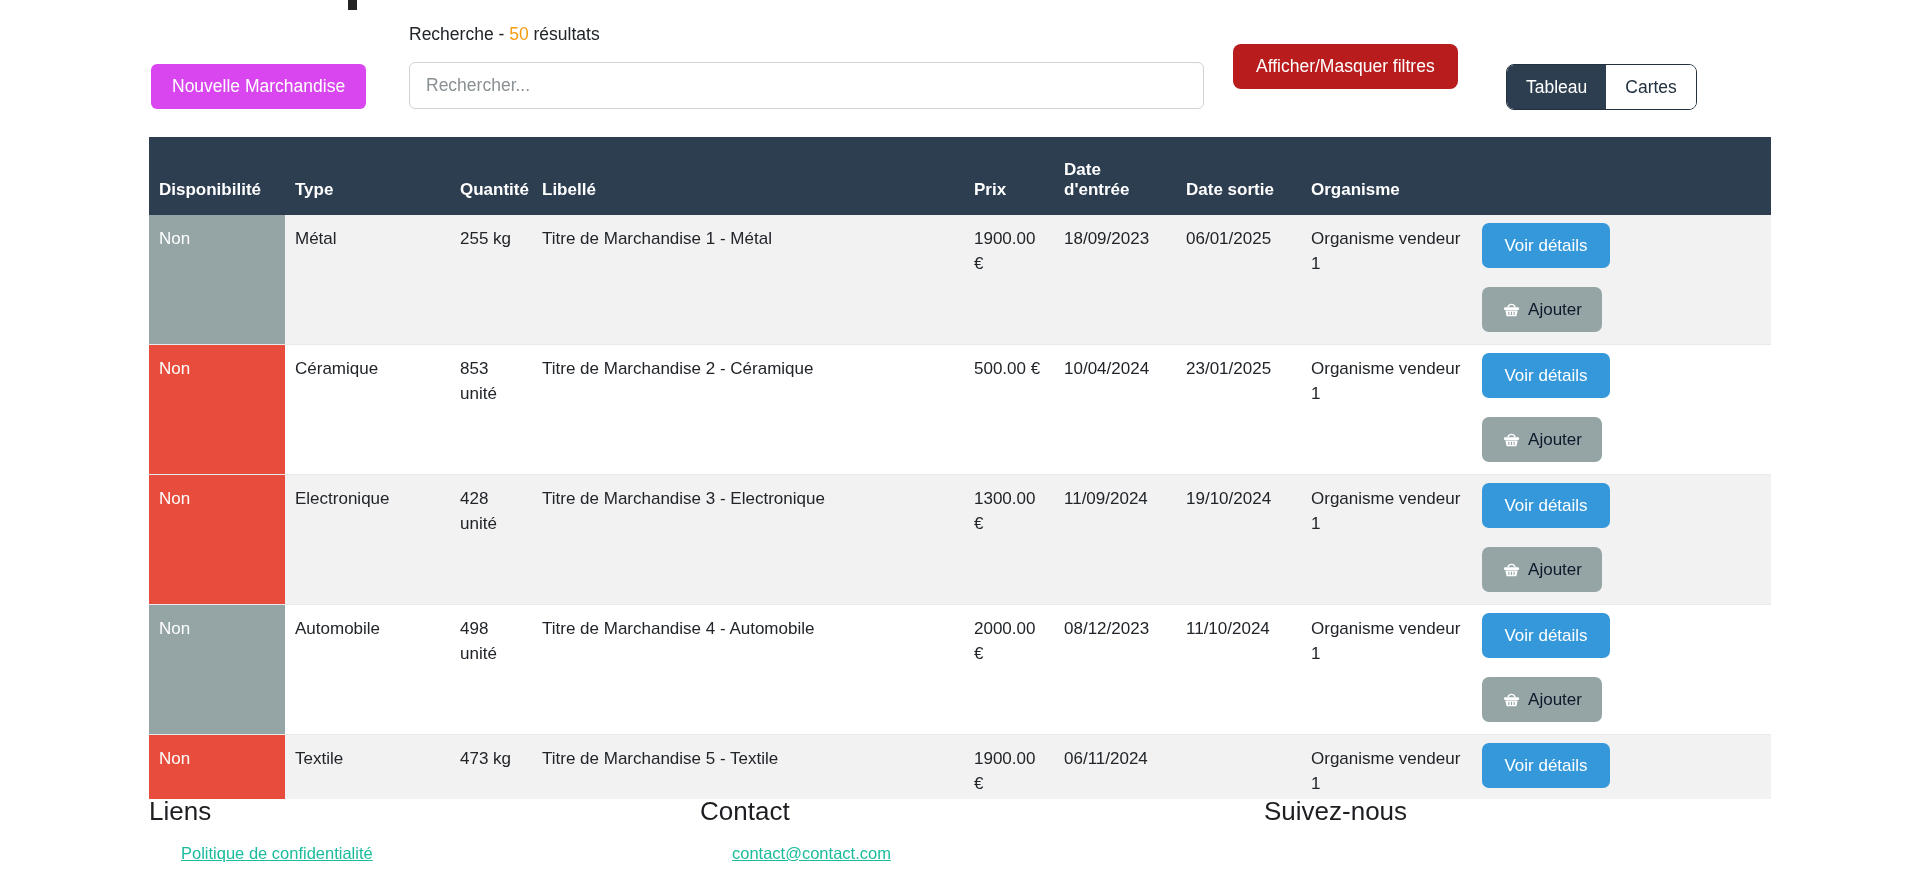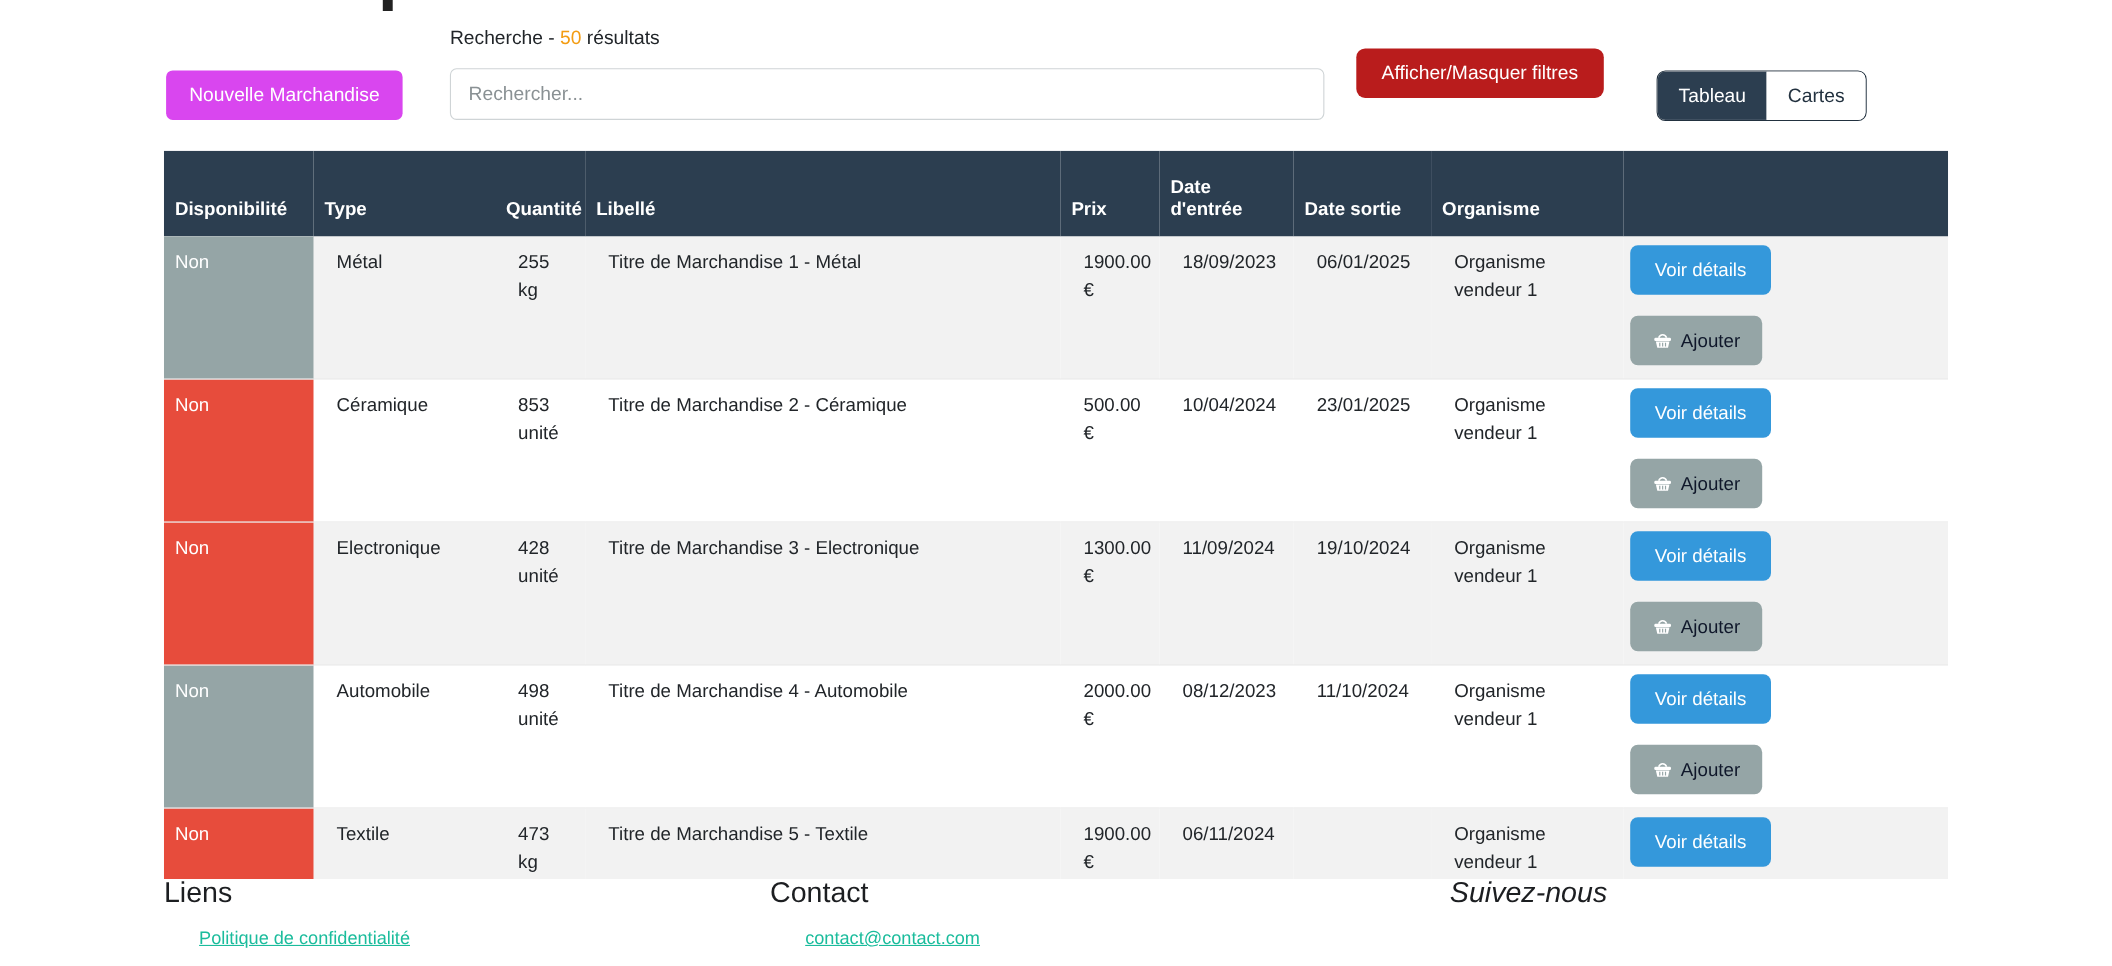--- a/index.html
+++ b/index.html
@@ -29,41 +29,41 @@
   .view-seg.active { background: #2c3e50; color: #fff; }
 
   
   .table-wrap { position: absolute; left: 149px; top: 137px; width: 1622px; height: 662px; overflow: hidden; }
   table { border-collapse: collapse; table-layout: fixed; width: 1622px; font-size: 17px; }
   col.c-avail { width: 136px; } col.c-type { width: 165px; } col.c-qty { width: 82px; }
   col.c-label { width: 432px; } col.c-price { width: 90px; } col.c-din { width: 122px; }
   col.c-dout { width: 125px; } col.c-org { width: 175px; } col.c-act { width: 295px; }
   thead th { background: #2c3e50; color: #fff; text-align: left; vertical-align: bottom;
     font-weight: 700; font-size: 17px; padding: 12px 10px 15px 10px; height: 78px; }
-  tbody td { vertical-align: top; padding: 12px 21px; line-height: 1.45; }
+  tbody td { vertical-align: top; padding: 12px 10px; line-height: 1.45; }
   tbody tr { border-bottom: 1px solid #e9e9e9; }
   tr.row-odd  { background: #f2f2f2; }
   tr.row-even { background: #ffffff; }
   td.avail-cell { color: #fff; padding: 12px 10px; }
   td.avail-gray { background: #95a5a6; }
   td.avail-red  { background: #e74c3c; }
   td.actions-cell { padding: 8px 0 12px 6px; }
   .btn-details { display: flex; width: 128px; height: 45px; align-items: center; justify-content: center;
     background: #3498db; color: #fff; border: none; border-radius: 7px; font-size: 17px; cursor: pointer; }
   .btn-add { display: flex; width: 120px; height: 45px; align-items: center; justify-content: center;
     gap: 7px; background: #95a5a6; color: #0f172a; border: none; border-radius: 7px; font-size: 17px;
     cursor: pointer; margin-top: 19px; }
   .basket-svg { width: 19px; height: 19px; display: block; }
 
   
   .footer { position: absolute; left: 0; top: 796px; width: 1920px; }
   .footer-col { position: absolute; top: 0; }
   .footer-col.links   { left: 149px; }
   .footer-col.contact { left: 700px; }
-  .footer-col.follow  { left: 1318px; font-style: italic; }
+  .footer-col.follow  { left: 1264px; }
   .footer-heading { font-size: 26px; color: #1c1e21; font-weight: 400; }
   .footer-link { display: inline-block; margin-top: 17px; font-size: 16.5px; color: #1abc9c;
     text-decoration: underline; cursor: pointer; margin-left: 32px; }
 </style>
 </head>
 <body>
 
 <div class="stage">
 
   <div class="title-fragment"></div>

